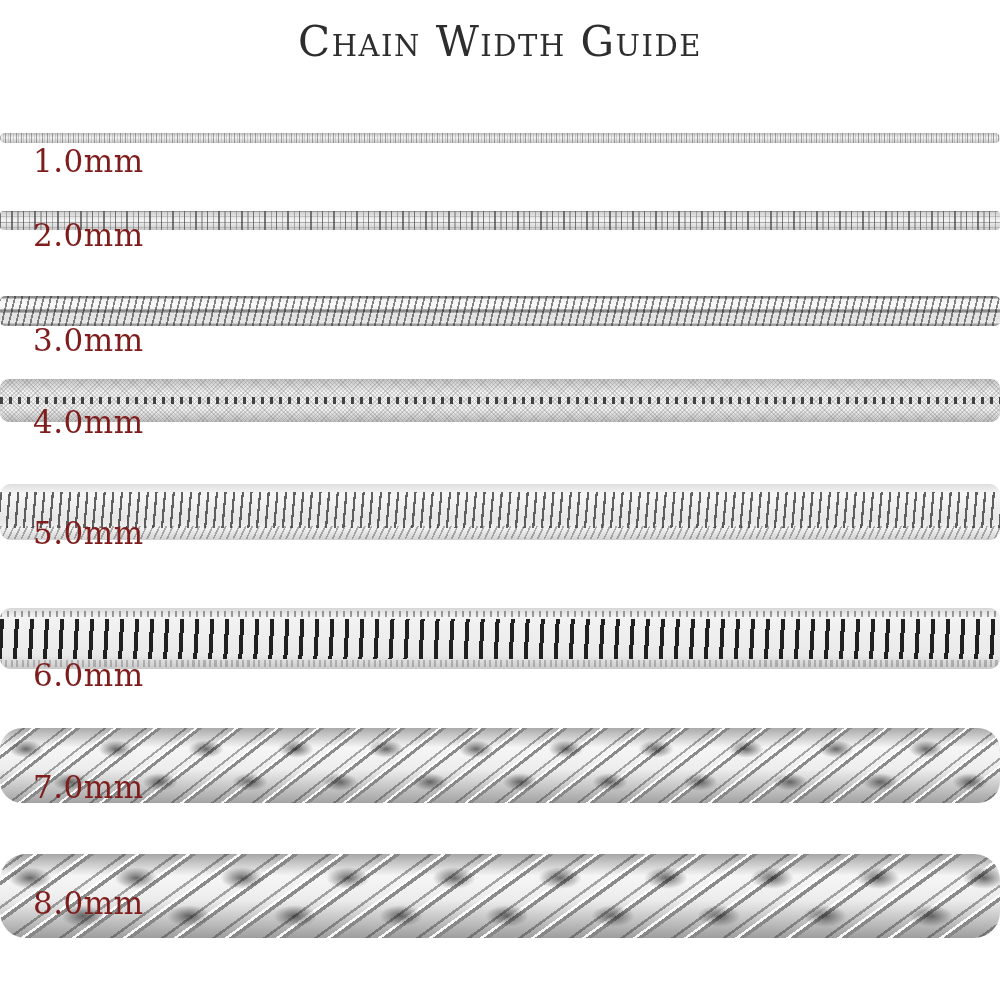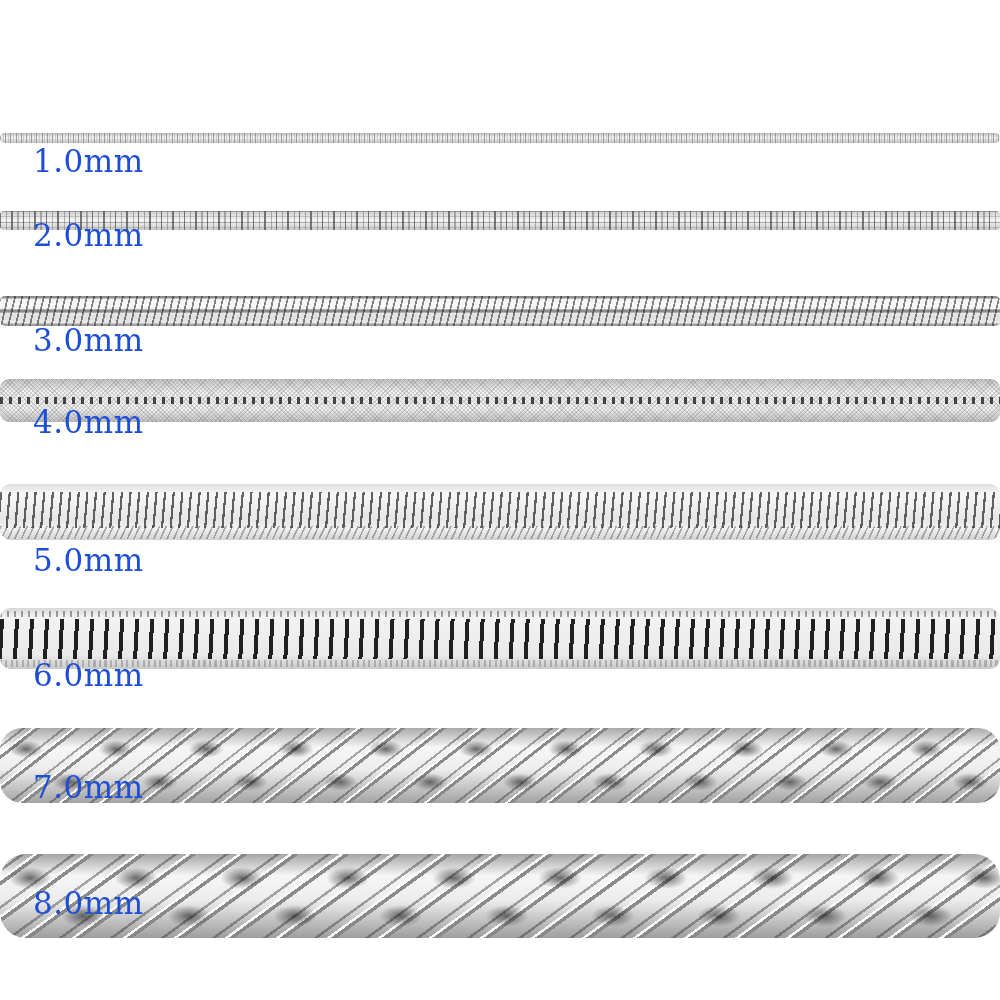--- a/index.html
+++ b/index.html
@@ -88,29 +88,30 @@
       radial-gradient(ellipse 32px 16px at 83px 62px, rgba(10,10,10,.55), rgba(10,10,10,0) 68%),
       repeating-linear-gradient(-36deg, rgba(25,25,25,.5) 0 3.5px, transparent 3.5px 11px, rgba(35,35,35,.38) 11px 13.5px, transparent 13.5px 30px),
       repeating-linear-gradient(-36deg, rgba(255,255,255,.9) 0 6px, transparent 6px 30px),
       linear-gradient(180deg,#a6a6a6,#f6f6f6 26%,#ececec 55%,#9e9e9e);
     background-size:106px 100%, 106px 100%, auto, auto, auto;
     background-repeat:repeat-x, repeat-x, repeat, repeat, repeat;
   }
 
   .lbl {
     position:absolute; left:33px; font-size:31px; line-height:1;
-    color:#1d4ed8; letter-spacing:.5px;
+    color:#7f1d1d; letter-spacing:.5px;
   }
   .l1{top:146px}.l2{top:220px}.l3{top:325px}.l4{top:407px}
-  .l5{top:545px}.l6{top:660px}.l7{top:772px}.l8{top:888px}
+  .l5{top:518px}.l6{top:660px}.l7{top:772px}.l8{top:888px}
 </style>
 </head>
 <body>
 
 <div class="page">
+  <h1 class="title">Chain Width Guide</h1>
 
   <div class="chain c1"></div>
   <div class="lbl l1">1.0mm</div>
 
   <div class="chain c2"></div>
   <div class="lbl l2">2.0mm</div>
 
   <div class="chain c3"></div>
   <div class="lbl l3">3.0mm</div>
 

